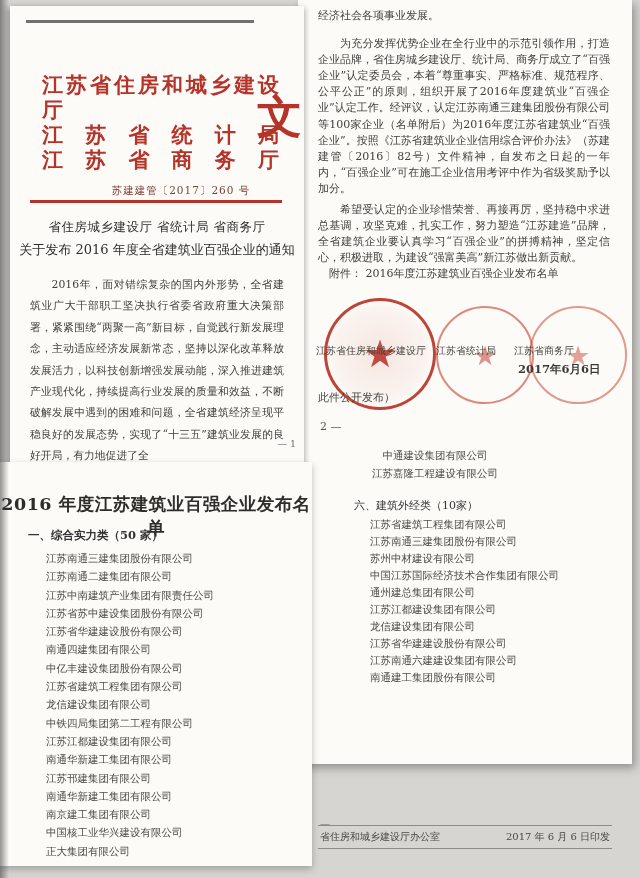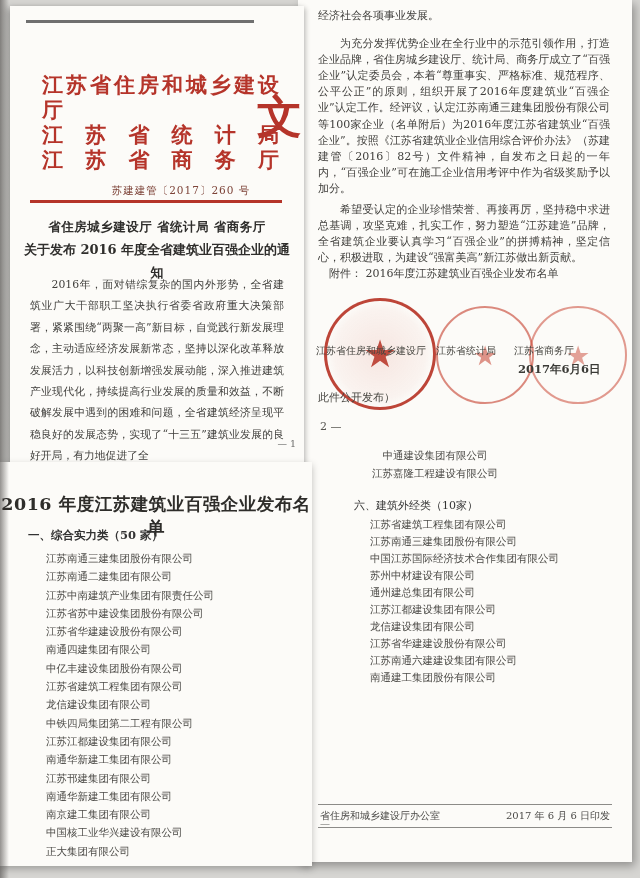--- a/index.html
+++ b/index.html
@@ -9,35 +9,35 @@
     font-family:"DejaVu Serif","Liberation Serif",serif;
   }
   .photo-edge-left {
     position:absolute; left:0; top:0; width:9px; height:100%; z-index:6;
     background:linear-gradient(90deg, rgba(45,42,40,.5), rgba(45,42,40,0));
     pointer-events:none;
   }
   .page { position:absolute; background:#fcfbf8; }
   .page1 { left:10px; top:6px; width:294px; height:464px; z-index:2;
            box-shadow:-3px 2px 7px rgba(0,0,0,.28), 2px 2px 5px rgba(0,0,0,.18); }
-  .page2 { left:298px; top:0; width:334px; height:862px; z-index:1;
+  .page2 { left:298px; top:0; width:334px; height:764px; z-index:1;
            box-shadow:3px 4px 9px rgba(0,0,0,.32); }
   .page3 { left:0; top:462px; width:312px; height:404px; z-index:3;
            box-shadow:0 3px 7px rgba(0,0,0,.25); }
 
   
   .p1-topline { position:absolute; left:16px; top:14px; width:228px; height:3px; background:#6f6f6f; }
   .lh { position:absolute; left:32px; top:66px; width:238px; color:#b5342a; font-weight:bold; }
   .lh-line { font-size:21px; line-height:25px; text-align:justify; text-align-last:justify; letter-spacing:1px; }
   .wen { position:absolute; left:247px; top:88px; font-size:45px; font-weight:bold; color:#b5342a; line-height:1; }
   .docnum { position:absolute; left:0; top:178px; width:100%; text-align:center;
             font-size:10.5px; color:#7d4338; letter-spacing:1px;padding-left:24px; }
   .redrule { position:absolute; left:20px; top:194px; width:252px; height:2.5px; background:#b5342a; }
   .p1-title { position:absolute; left:8px; top:210px; width:278px; text-align:center;
-              font-weight:bold; color:#2f2e2c; }
+              font-weight:normal; color:#2f2e2c; }
   .p1-title .t1 { font-size:12.5px; line-height:22px; letter-spacing:.5px; }
   .p1-title .t2 { font-size:13px;  line-height:23px; }
   .p1-text { position:absolute; left:20px; top:262px; width:254px; color:#41403d;
              font-size:10.8px; line-height:17.5px; text-align:justify; }
   .p1-text .body { margin-top:6px; line-height:21.4px; text-indent:2em; }
   .p1-pageno { position:absolute; right:8px; top:432px; font-size:9.5px; color:#6a6a68; }
 
   
   .p2-text { position:absolute; left:20px; top:8px; width:292px; color:#3f3e3b;
              font-size:11px; line-height:16.1px; text-align:justify; }
@@ -61,21 +61,21 @@
   .signer.s3 { left:190px; top:46px; }
   .sign-date { position:absolute; left:194px; top:64px; font-size:11.5px; font-weight:600; color:#3a3a36; }
 
   .pubnote { position:absolute; left:20px; top:390px; font-size:11px; color:#45443f; }
   .p2-pageno { position:absolute; left:22px; top:420px; font-size:11px; color:#55544f; }
 
   .list-tail { position:absolute; left:74px; top:447px; font-size:10.5px; line-height:17.5px; color:#4c4b47;text-align:center; }
   .cat-title-6 { position:absolute; left:56px; top:498px; font-size:11px; font-weight:normal; color:#333; }
   .cat6-list  { position:absolute; left:72px; top:516px; font-size:10.5px; line-height:17px; color:#4c4b47; }
 
-  .p2-footer { position:absolute; left:20px; top:804px; width:294px;
+  .p2-footer { position:absolute; left:20px; top:825px; width:294px;
                border-top:1.5px solid #8c8b88; border-bottom:1.5px solid #8c8b88;
                display:flex; justify-content:space-between; align-items:center;
                padding:4px 2px; box-sizing:border-box; font-size:10px; color:#4a4946; }
   .p2-dash { position:absolute; left:22px; top:818px; font-size:10px; color:#7a7a77; }
 
   
   .p3-title { position:absolute; left:0; top:30px; width:100%; text-align:center;
               font-size:17.5px; font-weight:bold; color:#2e2d2a; letter-spacing:.5px; }
   .cat-title-1 { position:absolute; left:28px; top:66px; font-size:11.5px; font-weight:bold; color:#333; }
   .cat1-list { position:absolute; left:46px; top:87px; font-size:10.5px; line-height:18.3px; color:#4c4b47; }
@@ -141,22 +141,22 @@
 
     <div class="list-tail">
       <div class="li">中通建设集团有限公司</div>
       <div class="li">江苏嘉隆工程建设有限公司</div>
     </div>
 
     <div class="cat-title-6">六、建筑外经类（10家）</div>
     <div class="cat6-list">
       <div class="li">江苏省建筑工程集团有限公司</div>
       <div class="li">江苏南通三建集团股份有限公司</div>
+      <div class="li">苏州中材建设有限公司</div>
       <div class="li">中国江苏国际经济技术合作集团有限公司</div>
-      <div class="li">苏州中材建设有限公司</div>
       <div class="li">通州建总集团有限公司</div>
       <div class="li">江苏江都建设集团有限公司</div>
       <div class="li">龙信建设集团有限公司</div>
       <div class="li">江苏省华建建设股份有限公司</div>
       <div class="li">江苏南通六建建设集团有限公司</div>
       <div class="li">南通建工集团股份有限公司</div>
     </div>
 
     <div class="p2-footer">
       <span>省住房和城乡建设厅办公室</span>

